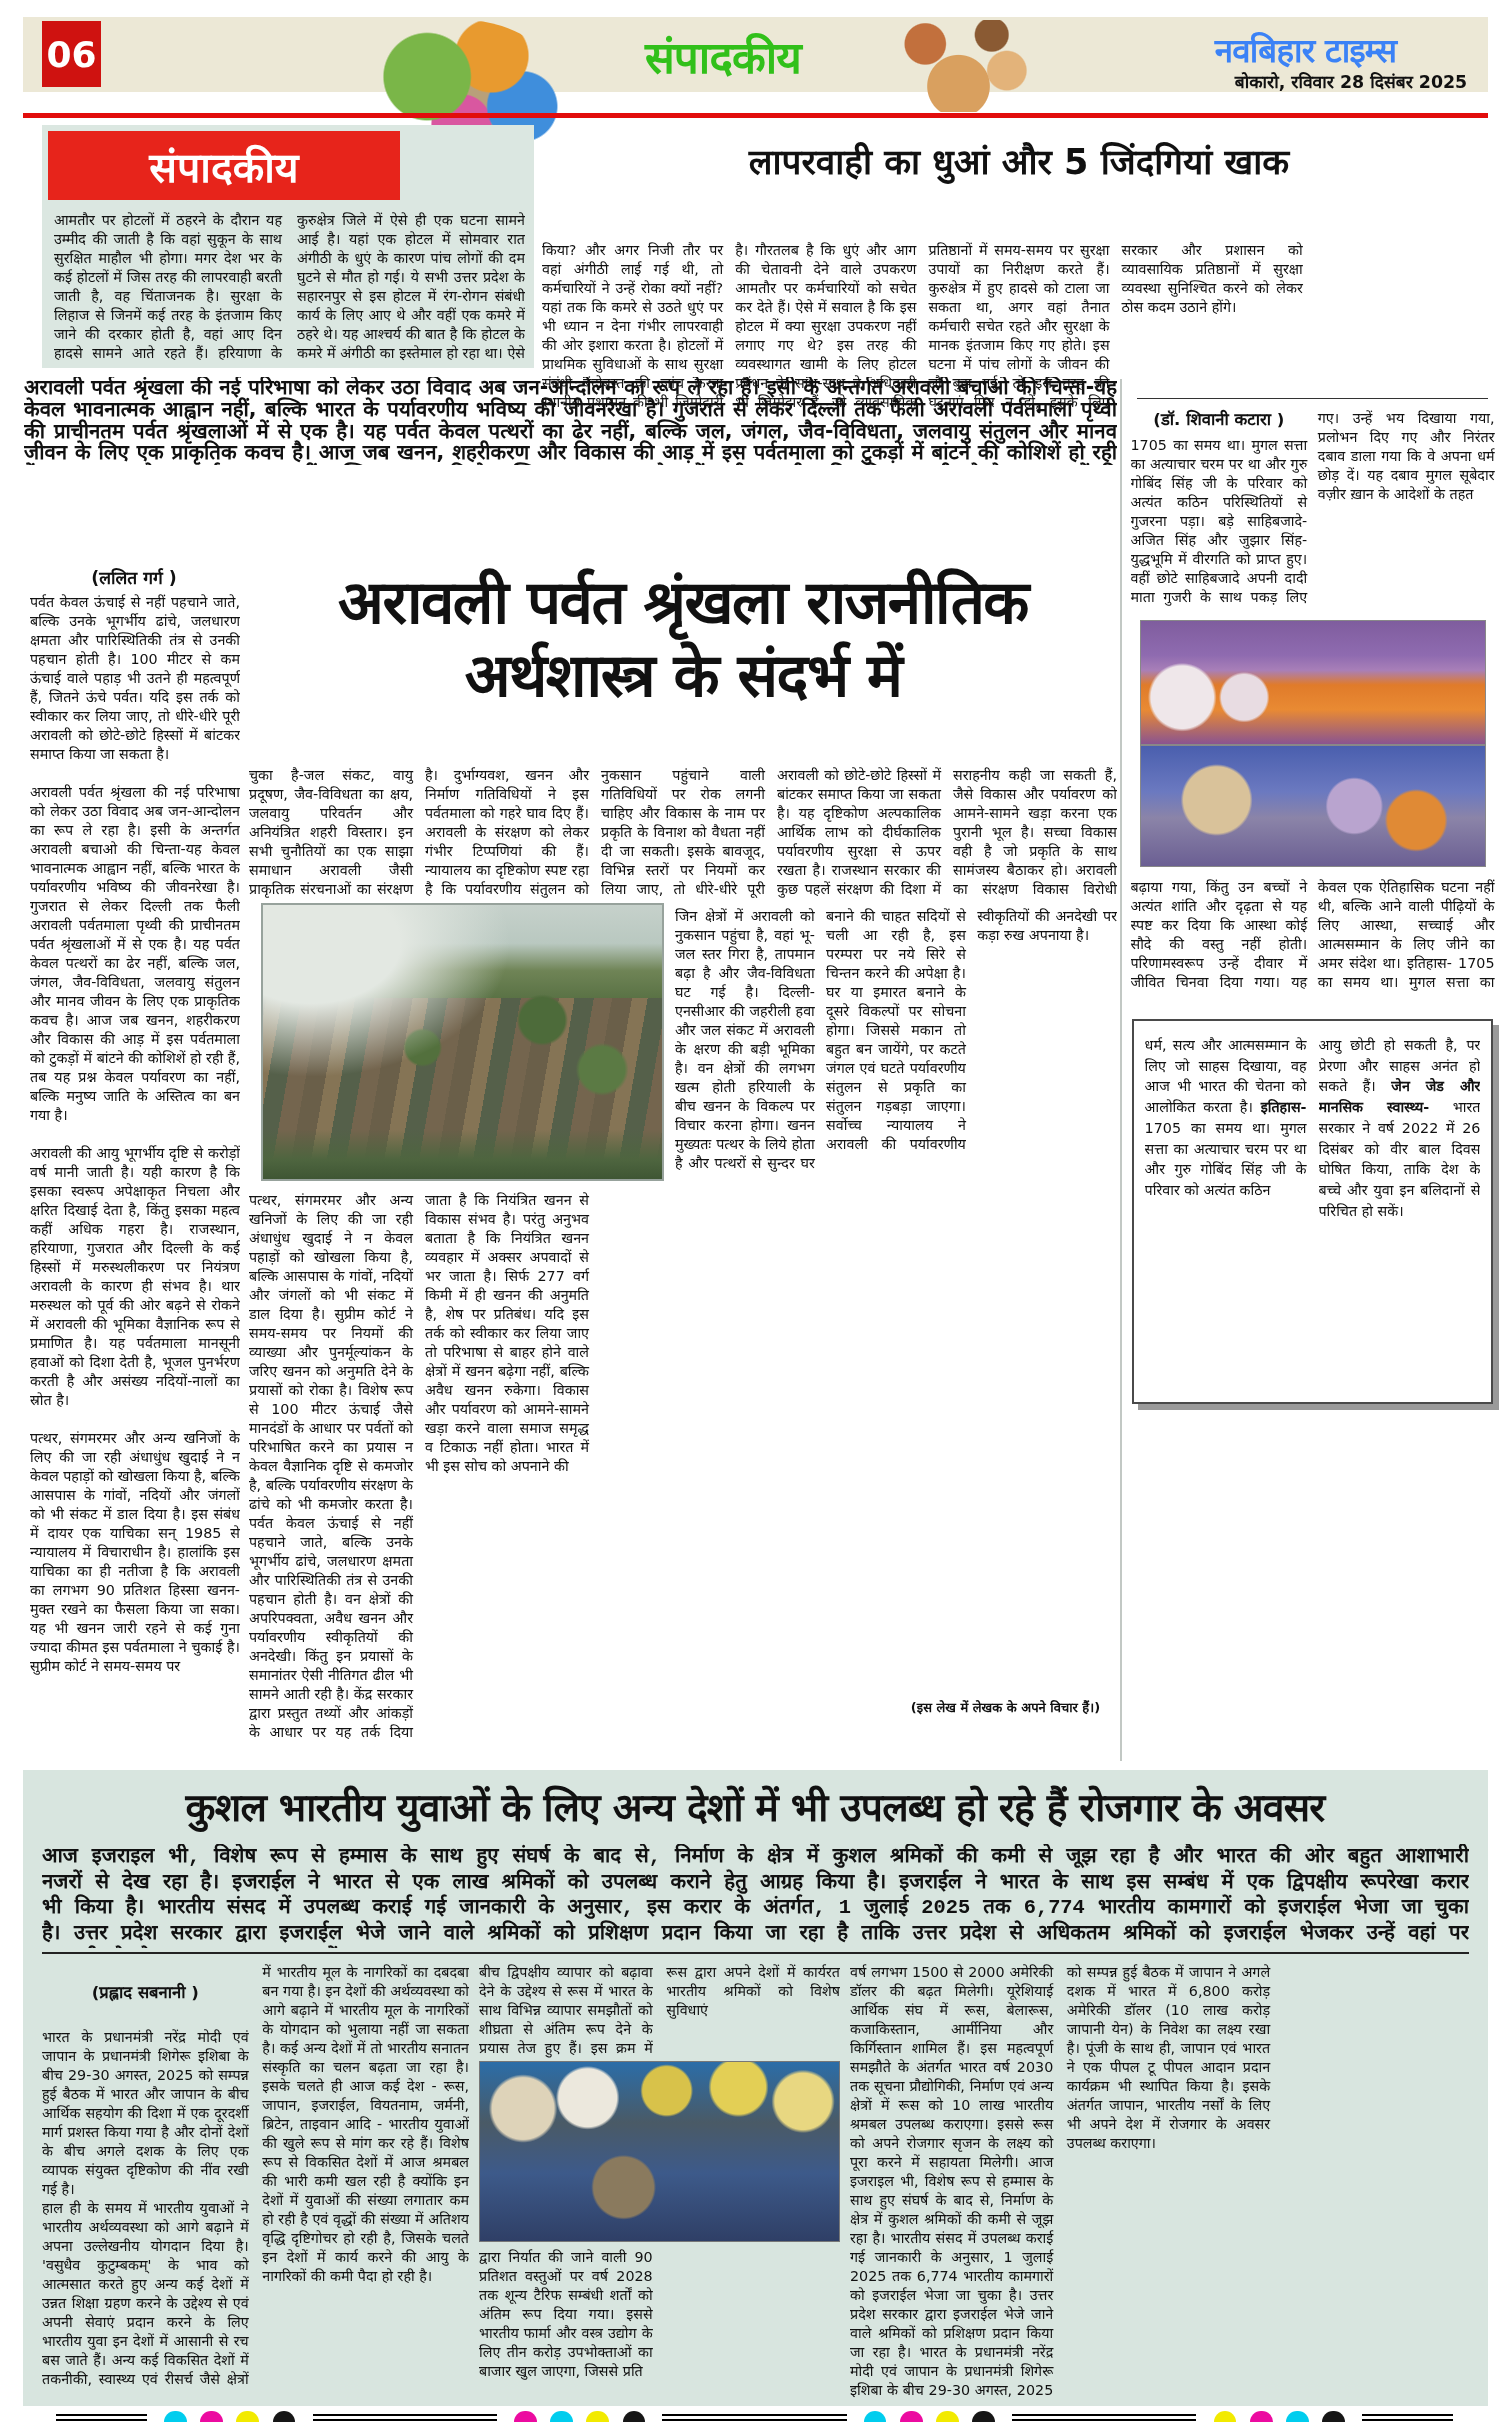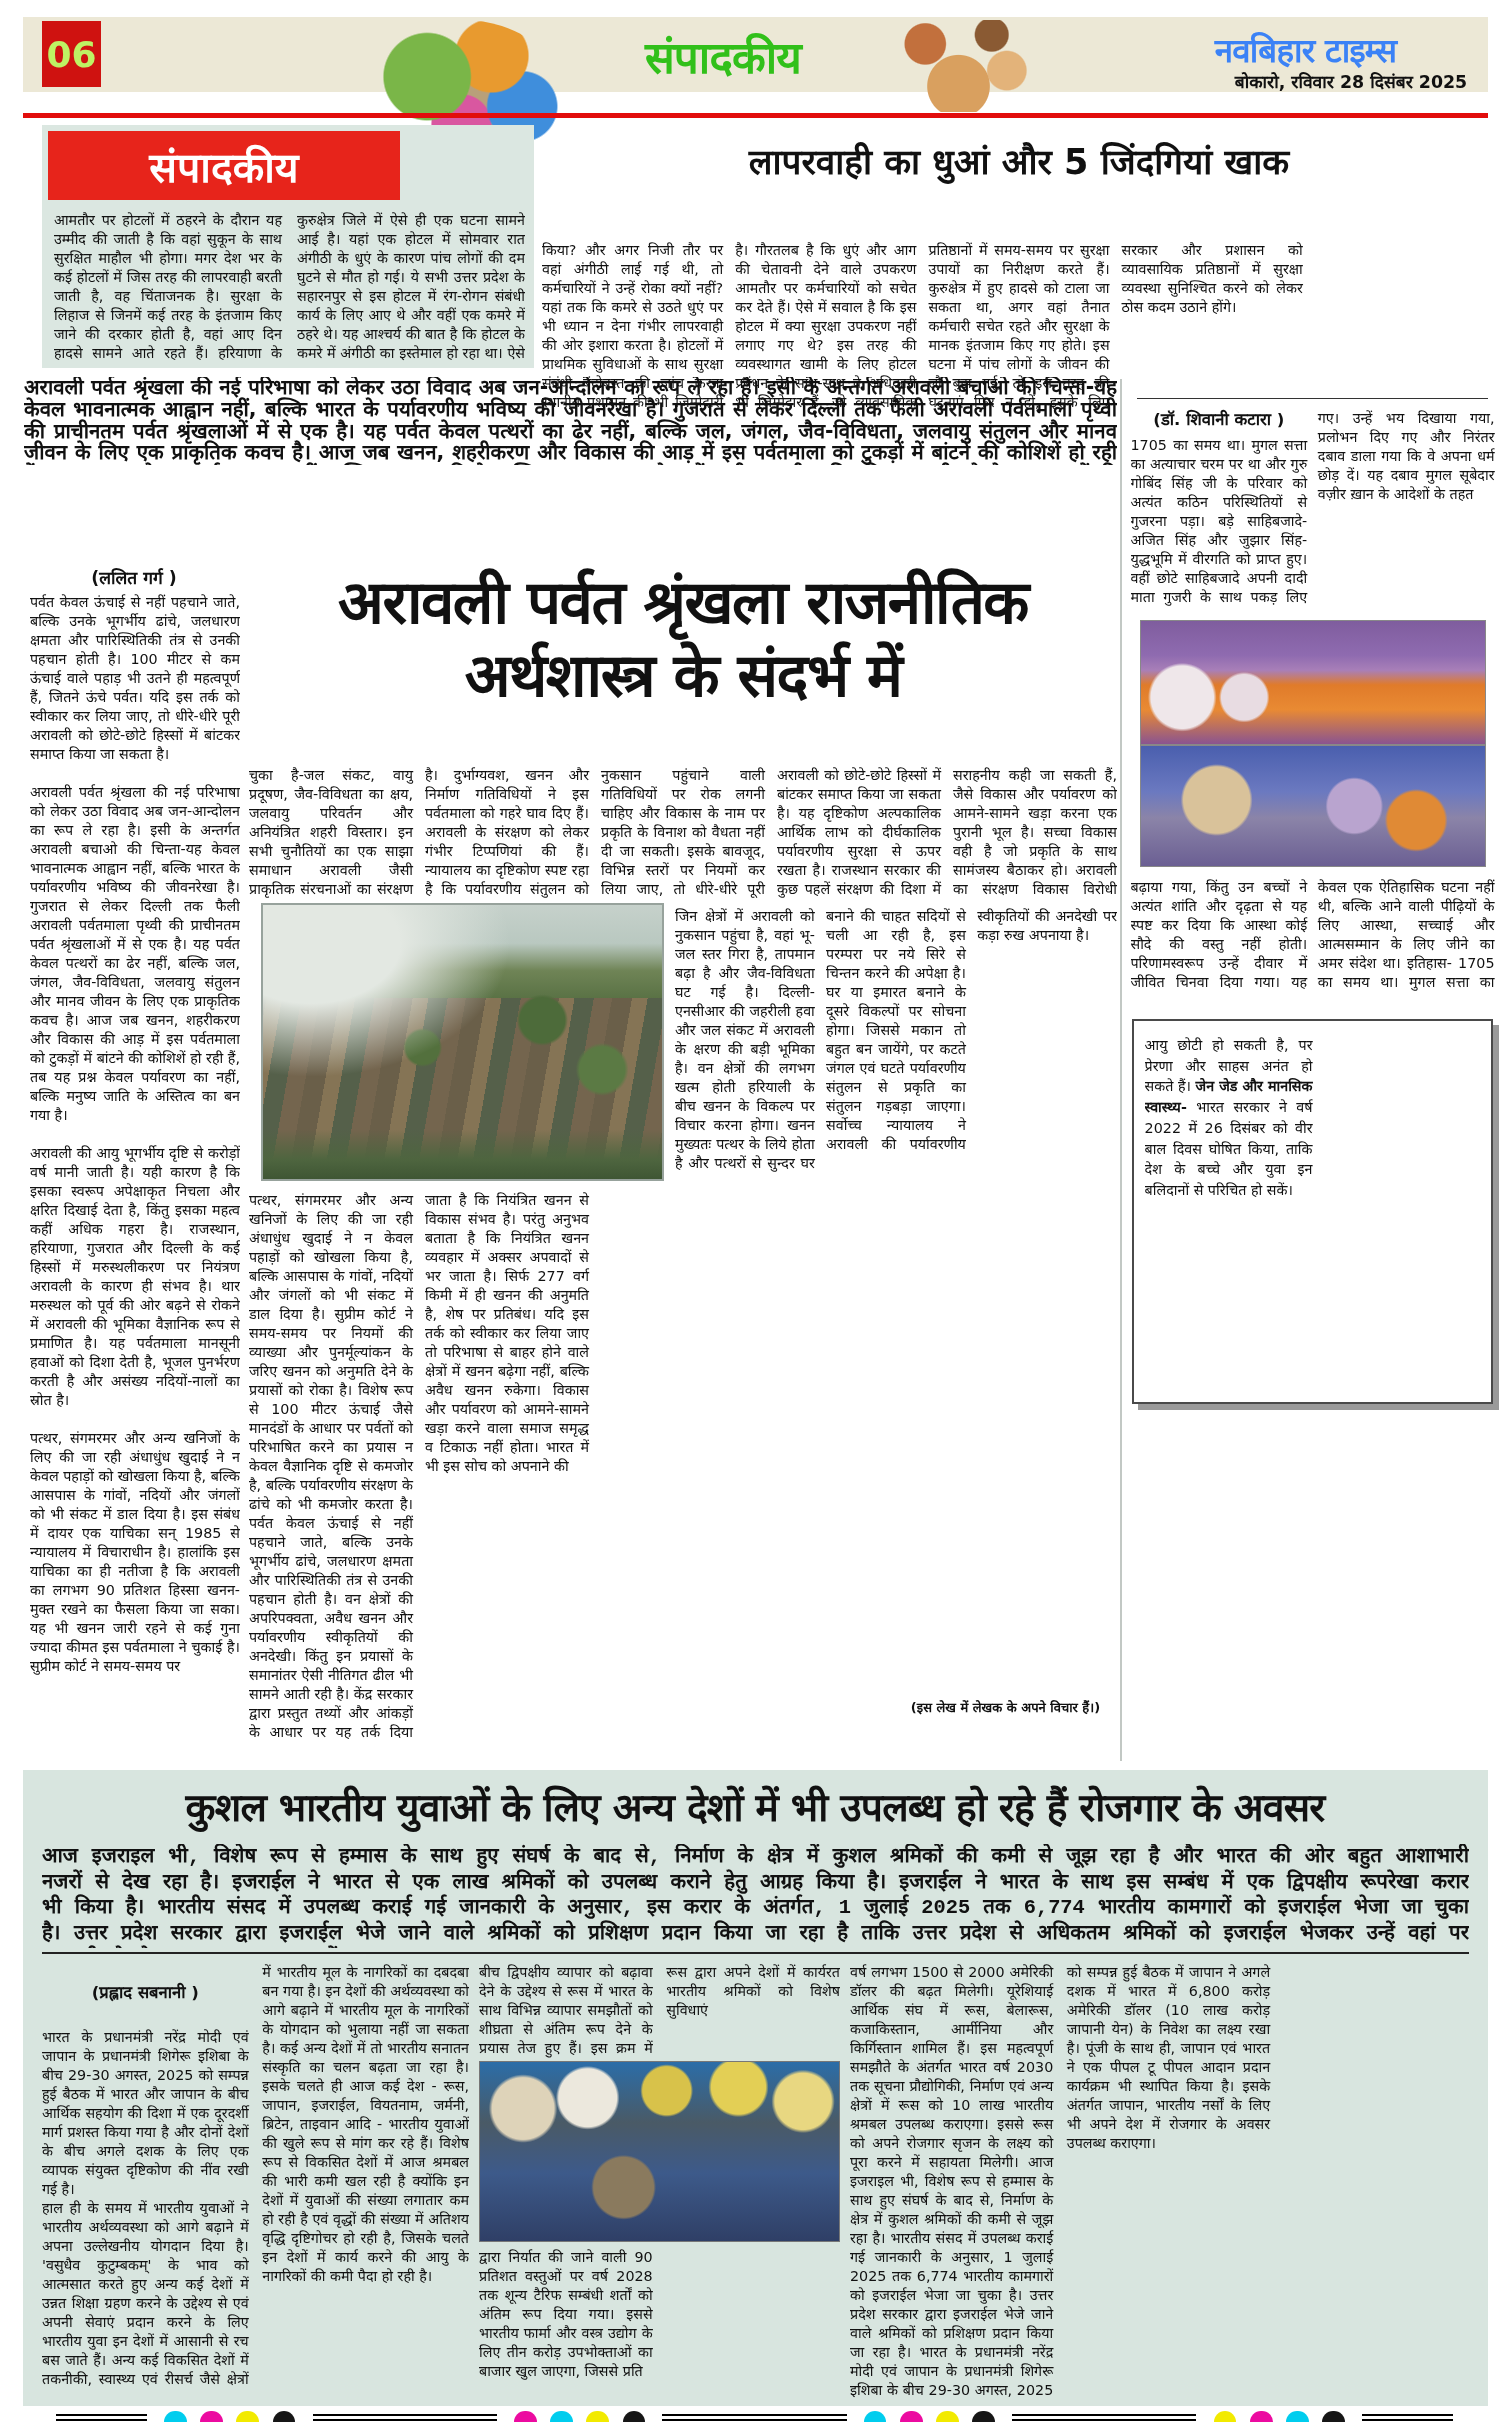--- a/index.html
+++ b/index.html
@@ -5,21 +5,21 @@
   * { box-sizing: border-box; margin: 0; padding: 0; }
   html,body { background:#ffffff; }
   body { width:1510px; height:2426px; position:relative; font-family:"DejaVu Sans","Liberation Sans",sans-serif; color:#111; }
   .abs { position:absolute; }
   .txt { font-size:14.3px; line-height:1.33; text-align:justify; overflow:hidden; column-fill:auto; }
   .pre { white-space:pre-line; }
   .byline { font-weight:bold; font-size:16.6px; text-align:center; margin-bottom:4.5px; }
 
   
   .m-strip { left:22.6px; top:16.6px; width:1465px; height:75px; background:#ece8d6; }
-  .pagenum { left:42px; top:21px; width:59px; height:66px; background:#cf1210; color:#bef264; font-size:36px; font-weight:bold; display:flex; align-items:center; justify-content:center; }
+  .pagenum { left:42px; top:21px; width:59px; height:66px; background:#cf1210; color:#ffffff; font-size:36px; font-weight:bold; display:flex; align-items:center; justify-content:center; }
   .collage { left:374px; top:19.6px; width:190px; height:149px;
     background:
       radial-gradient(circle at 28% 38%, #7ab648 0 26%, rgba(0,0,0,0) 27%),
       radial-gradient(circle at 62% 24%, #e89a2f 0 22%, rgba(0,0,0,0) 23%),
       radial-gradient(circle at 78% 58%, #3f8edc 0 20%, rgba(0,0,0,0) 21%),
       radial-gradient(circle at 46% 70%, #d957a0 0 20%, rgba(0,0,0,0) 21%),
       radial-gradient(circle at 60% 50%, #b8a07a 0 30%, rgba(0,0,0,0) 31%);
     border-radius:46% 54% 48% 52%; }
   .green-title { left:572px; top:26px; width:302px; text-align:center; font-size:44px; font-weight:bold; color:#31c01a; letter-spacing:-0.8px; }
   .kite { left:880px; top:19.6px; width:151px; height:92px;
@@ -147,20 +147,25 @@
   <div class="abs vb">
     <div class="vb-rule"></div>
     <div class="vb-body1 txt">
       <p class="byline">(डॉ. शिवानी कटारा )</p>
       <span>1705 का समय था। मुगल सत्ता का अत्याचार चरम पर था और गुरु गोबिंद सिंह जी के परिवार को अत्यंत कठिन परिस्थितियों से गुजरना पड़ा। बड़े साहिबजादे-अजित सिंह और जुझार सिंह-युद्धभूमि में वीरगति को प्राप्त हुए। वहीं छोटे साहिबजादे अपनी दादी माता गुजरी के साथ पकड़ लिए गए। उन्हें भय दिखाया गया, प्रलोभन दिए गए और निरंतर दबाव डाला गया कि वे अपना धर्म छोड़ दें। यह दबाव मुगल सूबेदार वज़ीर ख़ान के आदेशों के तहत</span>
     </div>
     <div class="vb-photo1"></div>
     <div class="vb-photo2"></div>
     <div class="vb-body2 txt">बढ़ाया गया, किंतु उन बच्चों ने अत्यंत शांति और दृढ़ता से यह स्पष्ट कर दिया कि आस्था कोई सौदे की वस्तु नहीं होती। परिणामस्वरूप उन्हें दीवार में जीवित चिनवा दिया गया। यह केवल एक ऐतिहासिक घटना नहीं थी, बल्कि आने वाली पीढ़ियों के लिए आस्था, सच्चाई और आत्मसम्मान के लिए जीने का अमर संदेश था। इतिहास- 1705 का समय था। मुगल सत्ता का अत्याचार चरम पर था और गुरु गोबिंद सिंह जी के परिवार को अत्यंत कठिन</div>
     <div class="vb-box">
+      <div class="col">
+        <span>धर्म, सत्य और आत्मसम्मान के लिए जो साहस दिखाया, वह आज भी भारत की चेतना को आलोकित करता है।</span>
+        <span class="lead">इतिहास-</span>
+        <span>1705 का समय था। मुगल सत्ता का अत्याचार चरम पर था और गुरु गोबिंद सिंह जी के परिवार को अत्यंत कठिन</span>
+      </div>
       <div class="col">
         <span>आयु छोटी हो सकती है, पर प्रेरणा और साहस अनंत हो सकते हैं।</span>
         <span class="lead">जेन जेड और मानसिक स्वास्थ्य-</span>
         <span>भारत सरकार ने वर्ष 2022 में 26 दिसंबर को वीर बाल दिवस घोषित किया, ताकि देश के बच्चे और युवा इन बलिदानों से परिचित हो सकें।</span>
       </div>
     </div>
   </div>
 
   <div class="abs jobs-bg"></div>
   <div class="abs jobs-headline">कुशल भारतीय युवाओं के लिए अन्य देशों में भी उपलब्ध हो रहे हैं रोजगार के अवसर</div>

